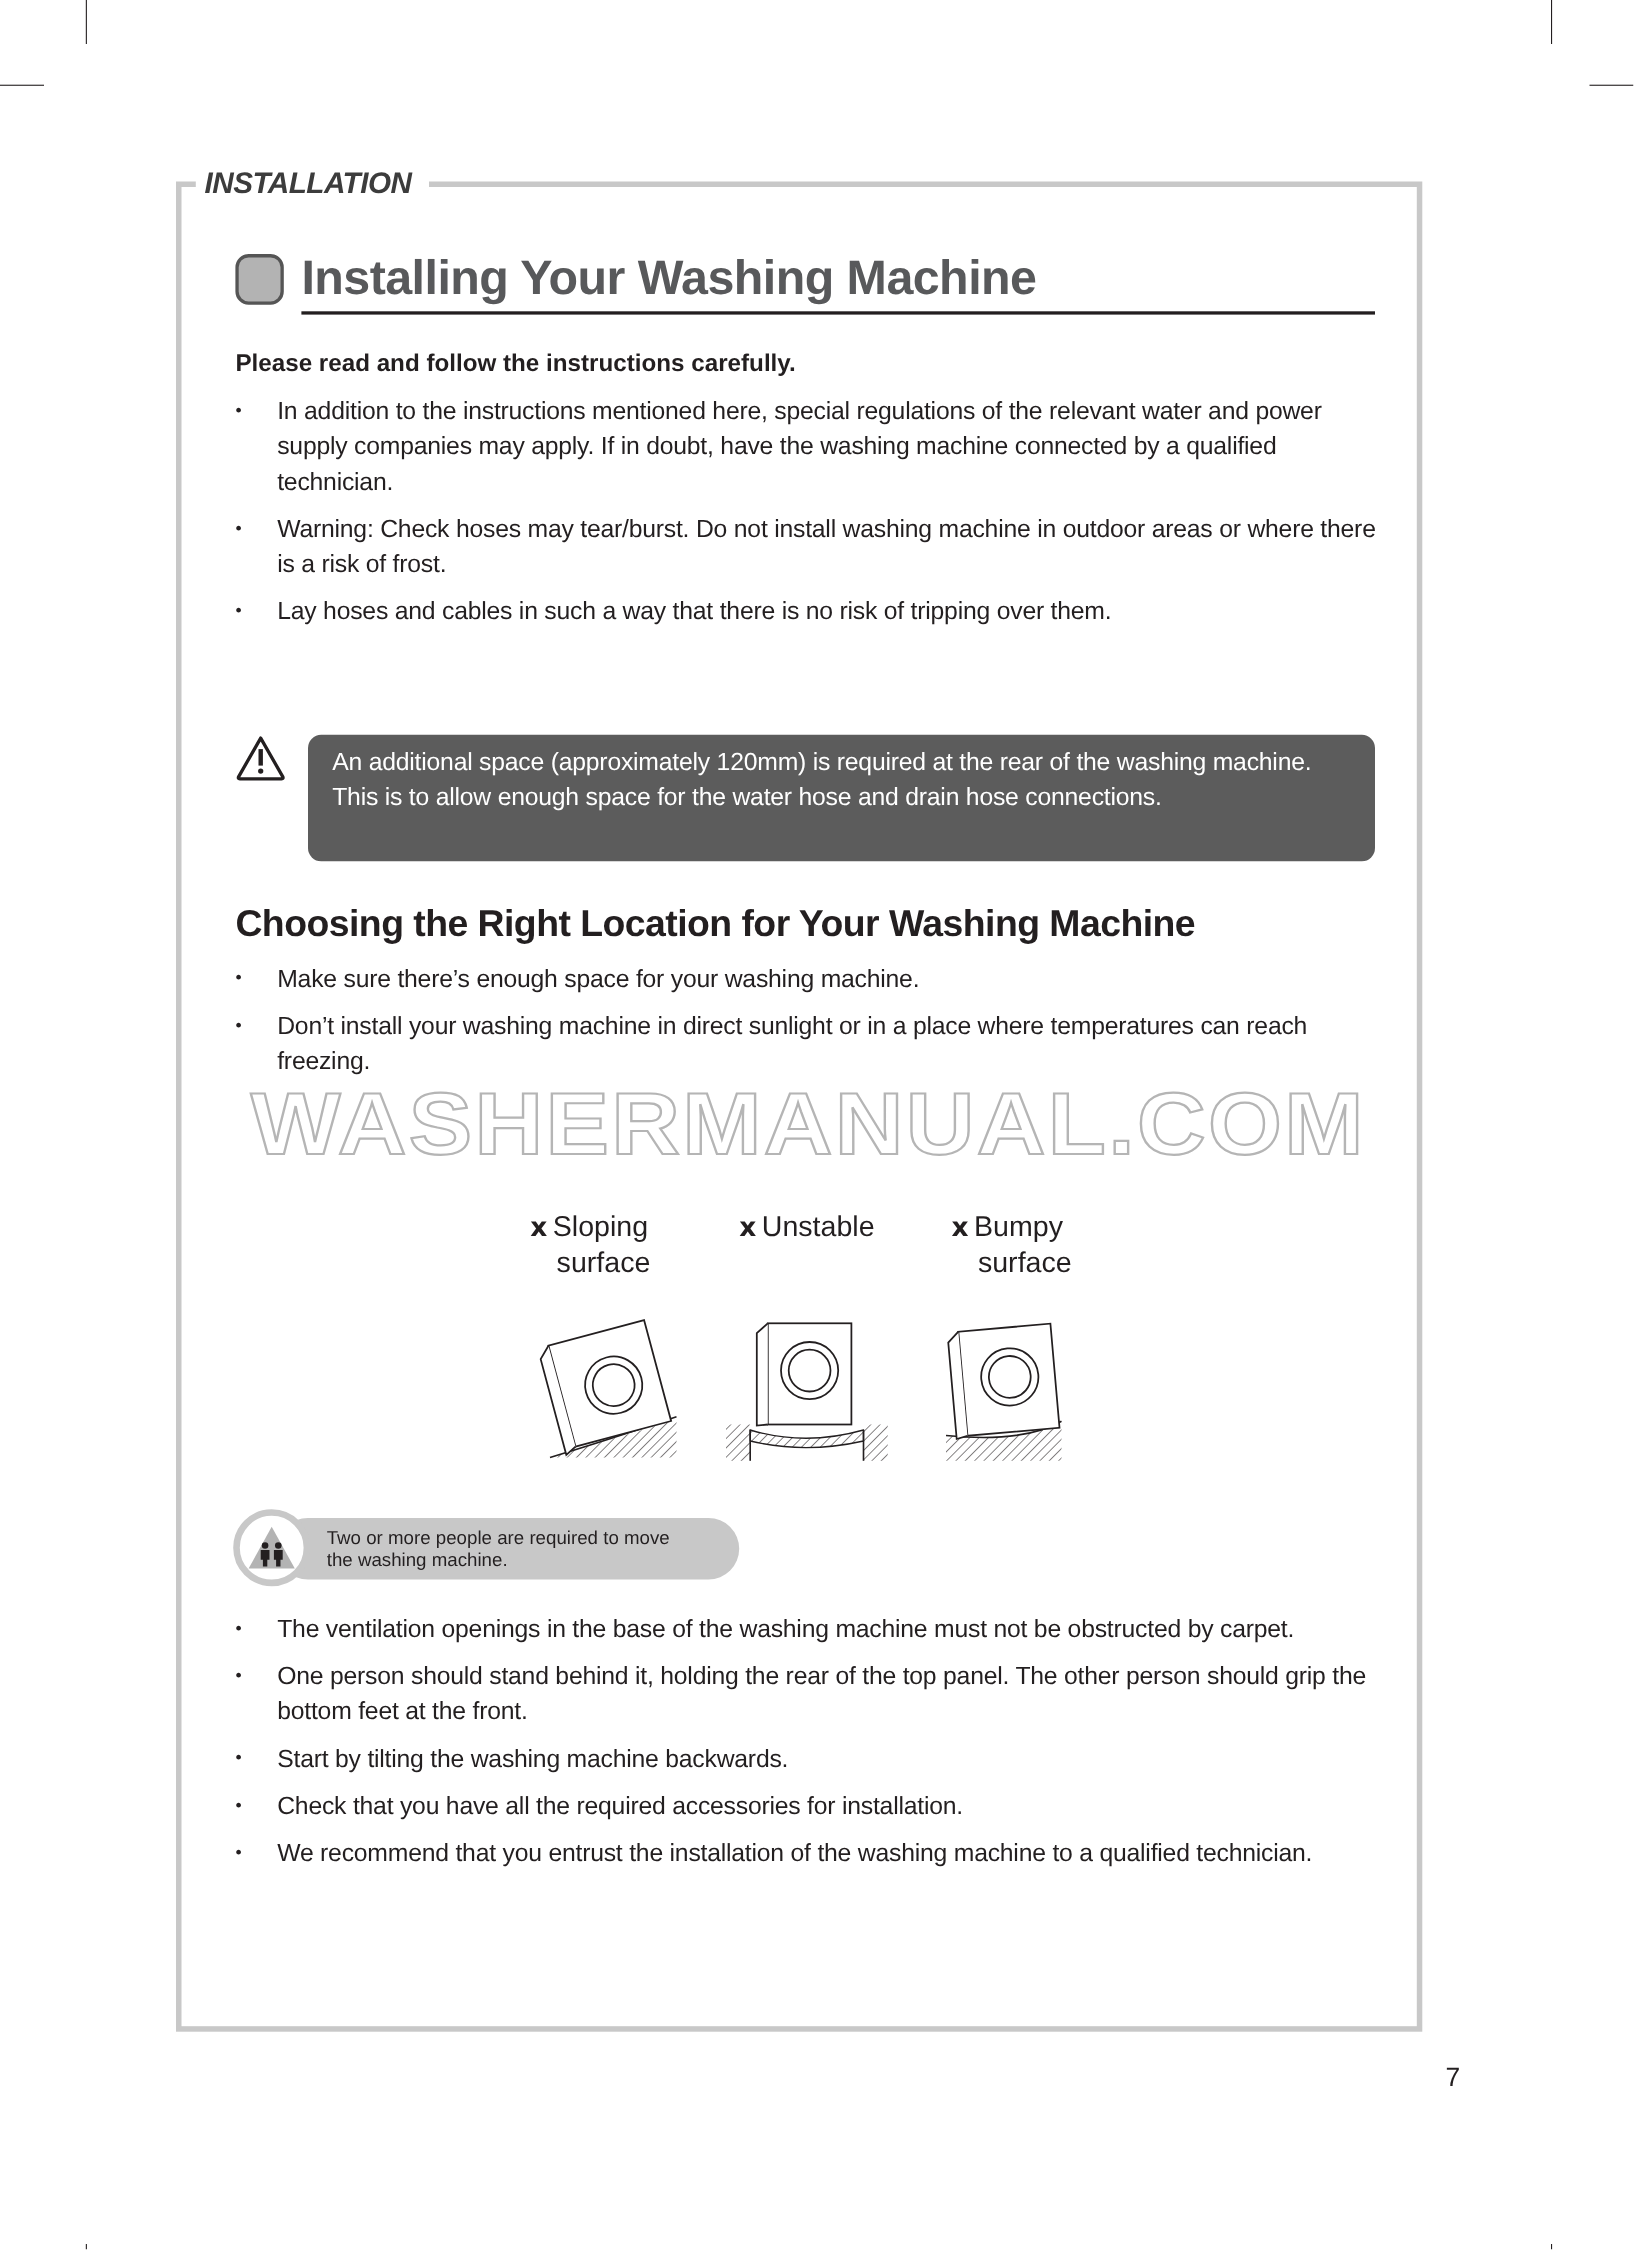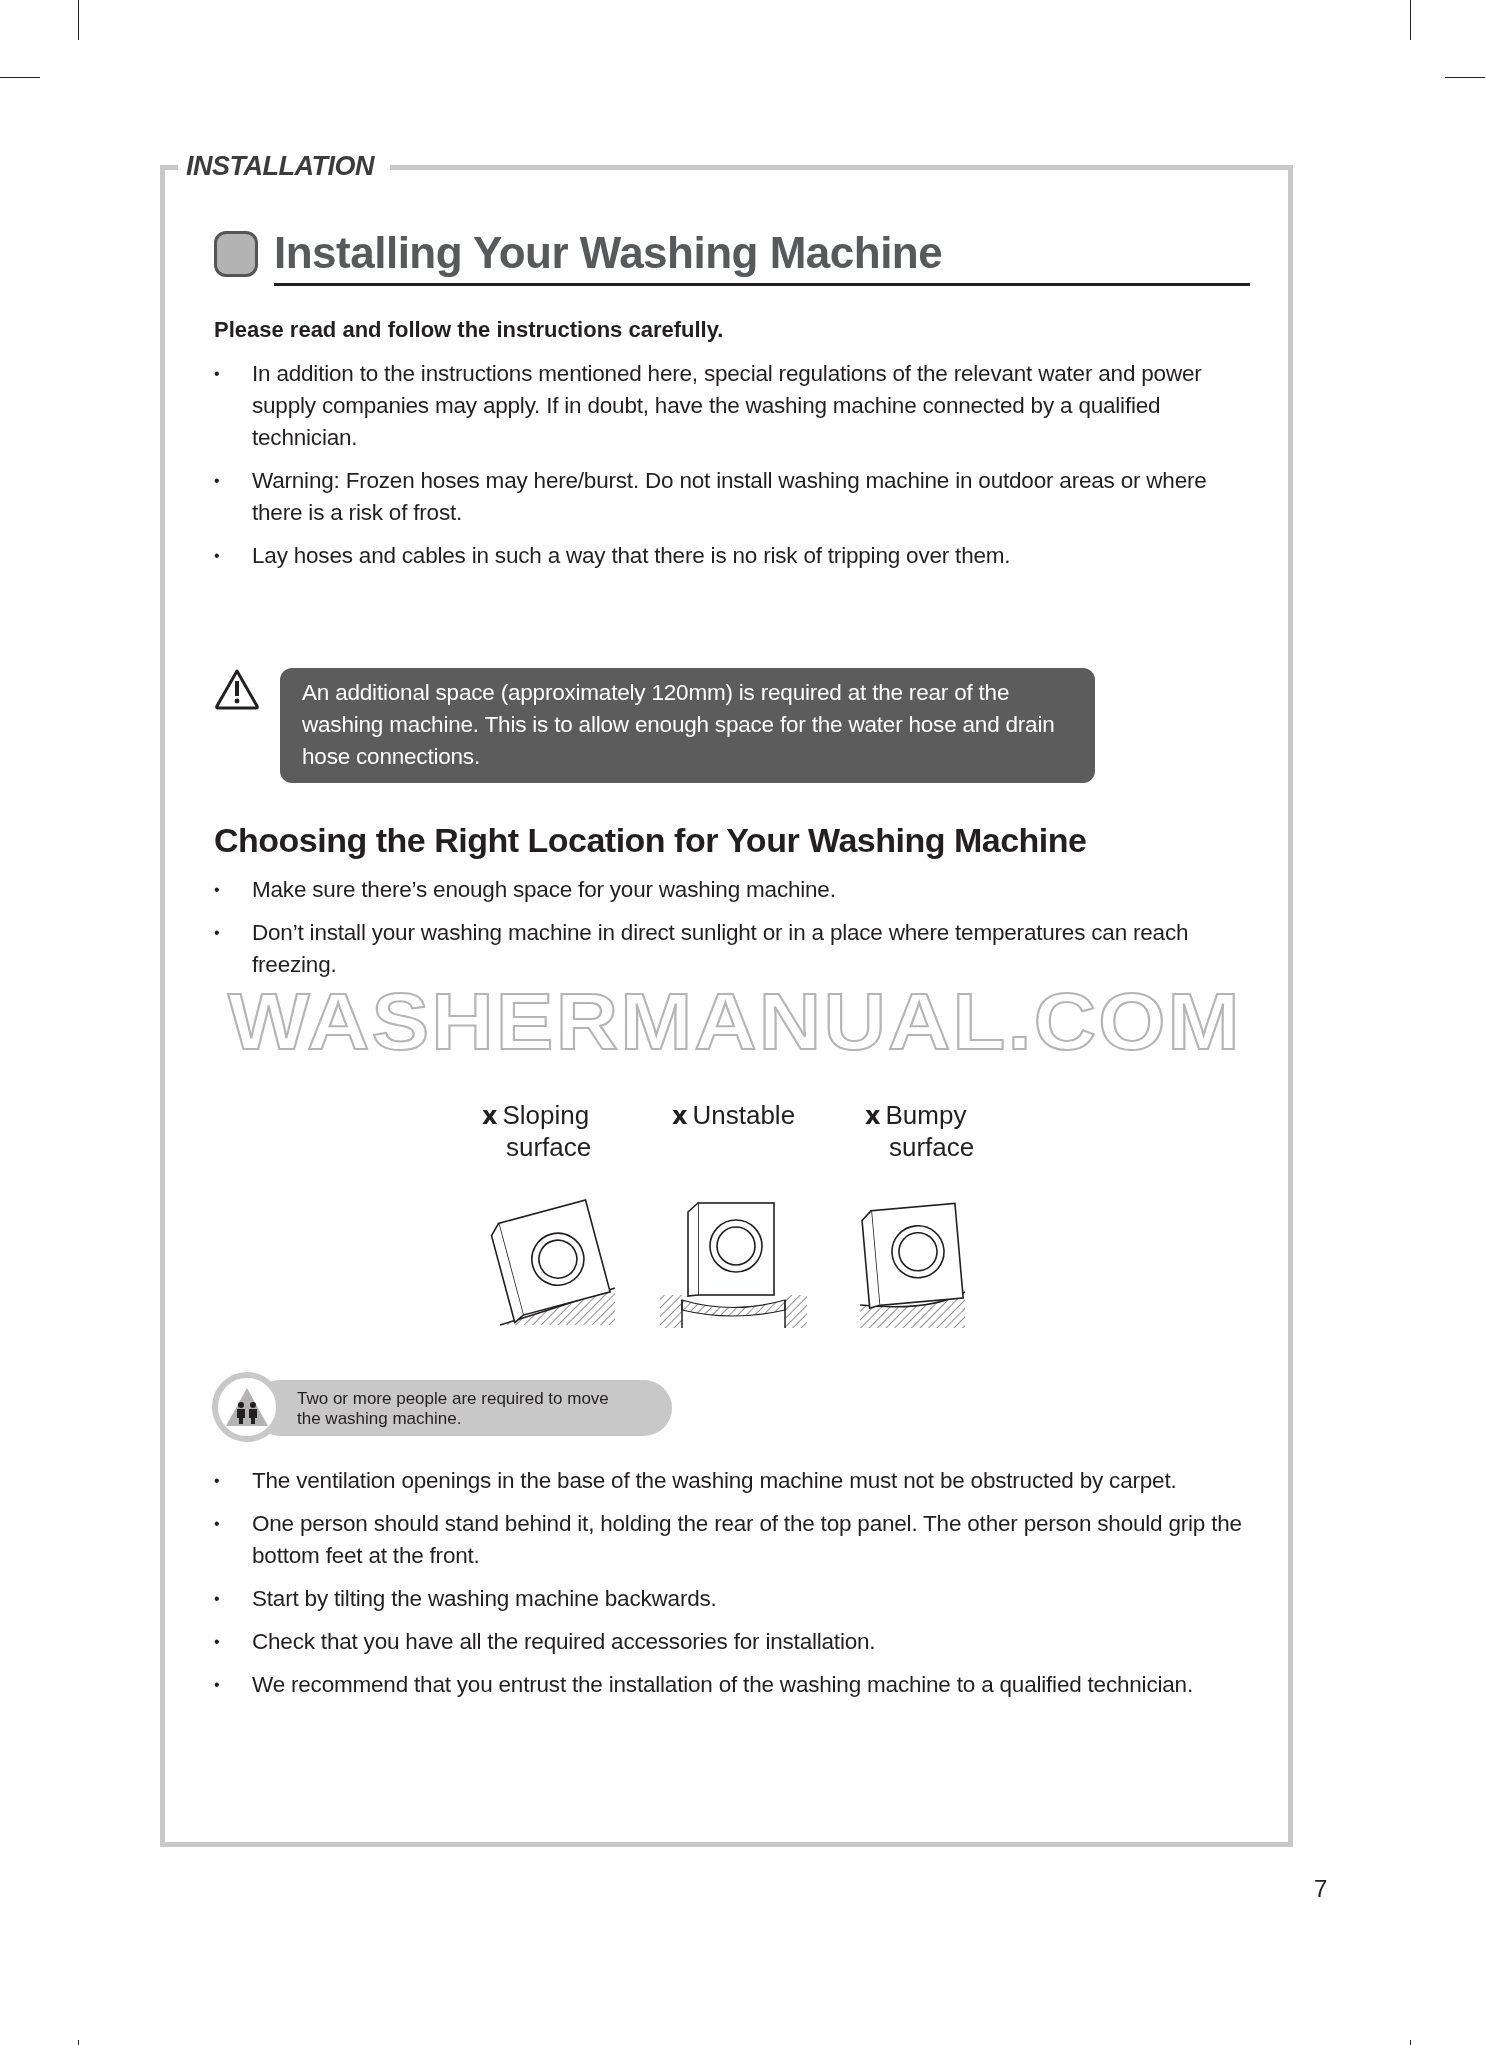--- a/index.html
+++ b/index.html
@@ -33,21 +33,21 @@
   ul.bullets { position: absolute; left: 214px; margin: 0; padding: 0; list-style: none; width: 1040px; }
   ul.bullets li {
     position: relative; padding-left: 38px; font-size: 22.5px; line-height: 32px;
     margin-bottom: 11px; letter-spacing: -0.2px;
   }
   ul.bullets li::before {
     content: "•"; position: absolute; left: 0; top: 0; font-size: 16px; line-height: 32px;
   }
   .warn-icon { position: absolute; left: 214px; top: 668px; width: 46px; height: 42px; }
   .warn-box {
-    position: absolute; left: 280px; top: 668px; width: 815px; height: 115px;
+    position: absolute; left: 280px; top: 668px; width: 970px; height: 115px;
     background: #5c5c5c; border-radius: 12px; color: #fff; box-sizing: border-box;
     padding: 9px 20px 0 22px; font-size: 22.5px; line-height: 32px; letter-spacing: -0.2px;
   }
   .h2 {
     position: absolute; left: 214px; top: 818px; font-size: 34px; font-weight: bold;
     color: #231f20; line-height: 44px; letter-spacing: -0.5px; white-space: nowrap;
   }
   .watermark {
     position: absolute; left: 228px; top: 984px; font-size: 80px; font-weight: bold;
     color: rgba(255,255,255,0.35); -webkit-text-stroke: 2px #b5b5b5; letter-spacing: 2px;
@@ -88,21 +88,21 @@
 <div class="h1-wrap">
   <div class="h1-icon"></div>
   <div class="h1">Installing Your Washing Machine</div>
   <div class="h1-rule"></div>
 </div>
 
 <div class="lead">Please read and follow the instructions carefully.</div>
 
 <ul class="bullets" style="top:358px;">
   <li>In addition to the instructions mentioned here, special regulations of the relevant water and power supply companies may apply. If in doubt, have the washing machine connected by a qualified technician.</li>
-  <li>Warning: Frozen hoses may here/burst. Do not install washing machine in outdoor areas or where there is a risk of frost.</li>
+  <li>Warning: Check hoses may tear/burst. Do not install washing machine in outdoor areas or where there is a risk of frost.</li>
   <li>Lay hoses and cables in such a way that there is no risk of tripping over them.</li>
 </ul>
 
 <svg class="warn-icon" viewBox="0 0 46 42">
   <path d="M23 3 L43 38 Q44 40 42 40 L4 40 Q2 40 3 38 Z" fill="#fff" stroke="#231f20" stroke-width="3" stroke-linejoin="round"></path>
   <rect x="21" y="13" width="4" height="15" fill="#231f20"></rect>
   <circle cx="23" cy="33" r="2.4" fill="#231f20"></circle>
 </svg>
 <div class="warn-box">An additional space (approximately 120mm) is required at the rear of the washing machine. This is to allow enough space for the water hose and drain hose connections.</div>
 

